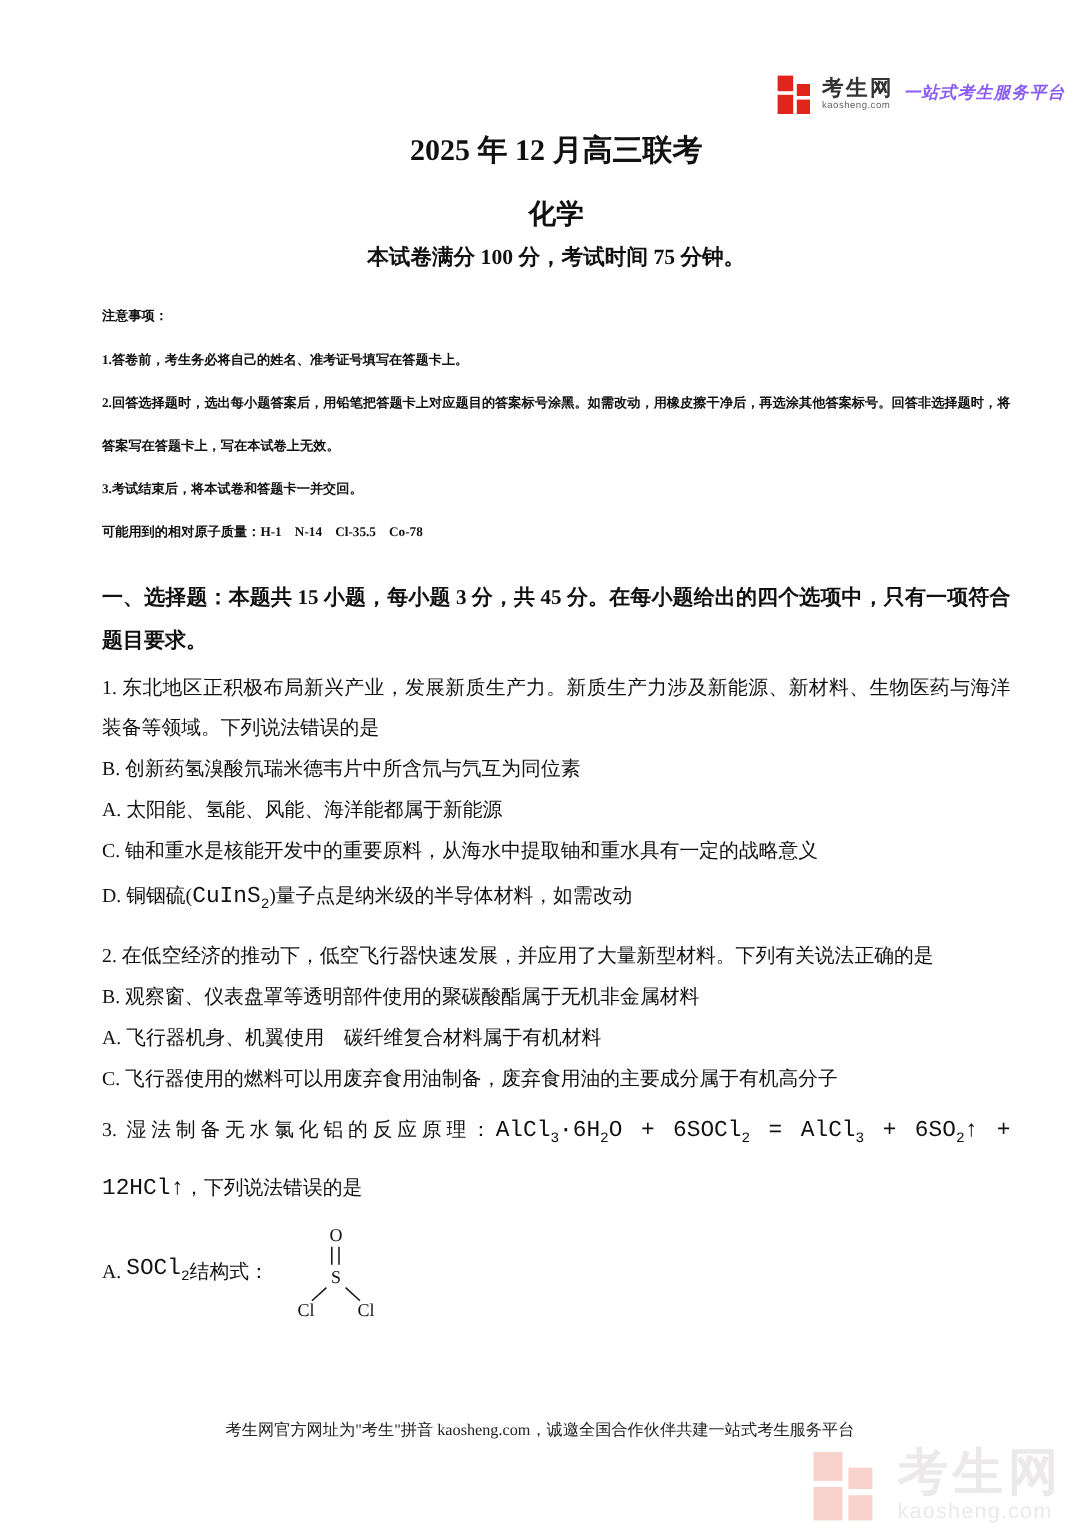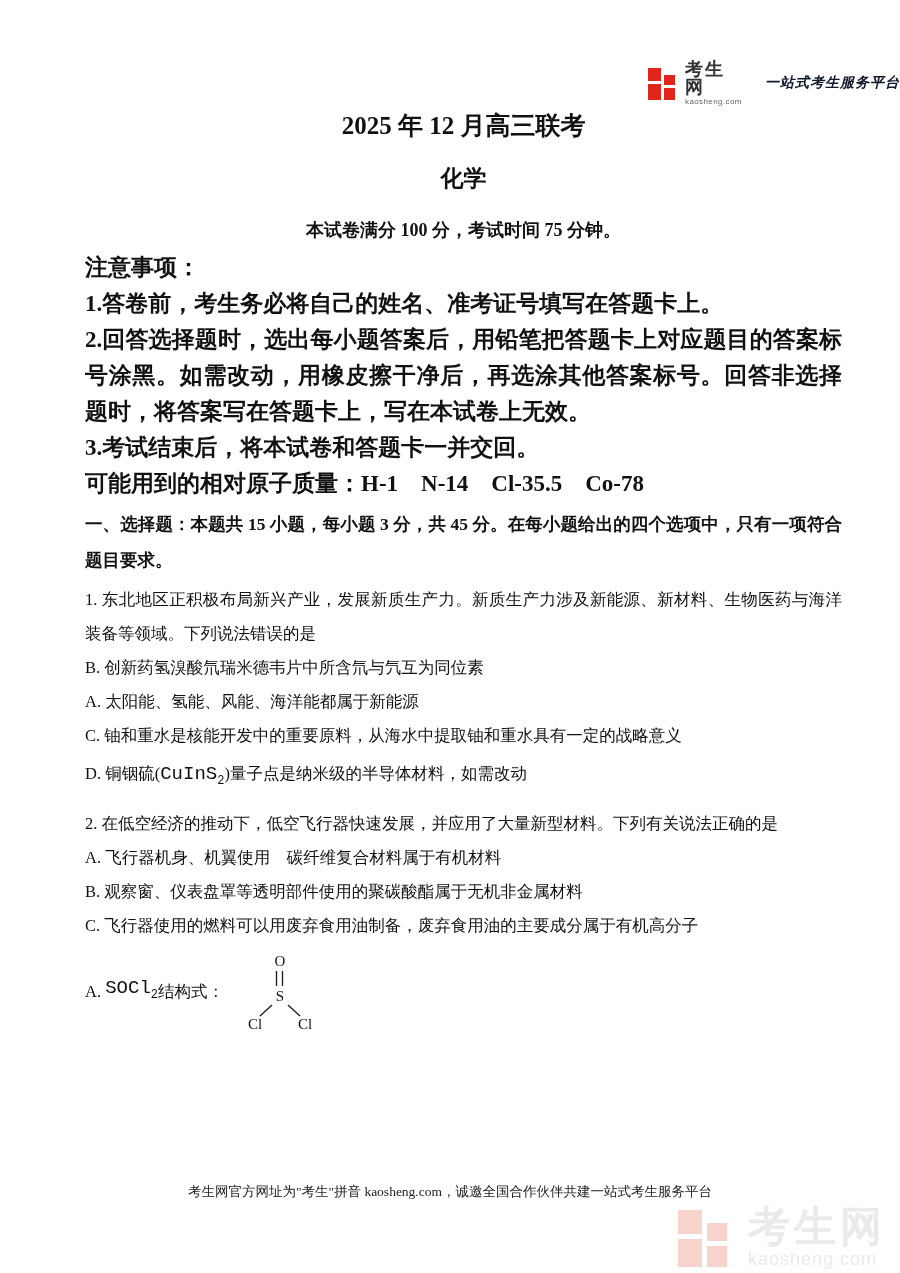--- a/index.html
+++ b/index.html
@@ -15,35 +15,35 @@
   .logo-icon { position:relative; width:32px; height:36px; flex:0 0 auto; }
   .logo-icon i { position:absolute; display:block; background:#e1251c; }
   .logo-icon .b1 { left:0;  top:3px;  width:13px; height:13px; }
   .logo-icon .b2 { left:0;  top:19px; width:13px; height:16px; }
   .logo-icon .b3 { left:16px; top:10px; width:11px; height:10px; }
   .logo-icon .b4 { left:16px; top:23px; width:11px; height:12px; }
   .logo-text { margin-left:5px; line-height:1; font-family:"Liberation Sans","DejaVu Sans",sans-serif; }
   .logo-cn { font-size:18px; font-weight:700; color:#333; letter-spacing:2px; }
   .logo-domain { font-size:8px; color:#666; letter-spacing:.4px; margin-top:2px; }
   .logo-tagline {
-    margin-left:22px; color:#0f172a; font-size:14px; font-weight:700; font-style:italic;
+    margin-left:8px; color:#8b5cf6; font-size:14px; font-weight:700; font-style:italic;
     font-family:"Liberation Sans","DejaVu Sans",sans-serif; letter-spacing:1px; white-space:nowrap;
   }
 
   
   .content { padding:112px 58px 0 85px; }
   .title   { text-align:center; font-size:25px; font-weight:700; line-height:1.15; }
   .subject { text-align:center; font-size:23px; font-weight:700; margin-top:22px; }
-  .exam-info { text-align:center; font-size:18px; font-weight:700; margin-top:24px; }
+  .exam-info { text-align:center; font-size:18px; font-weight:700; margin-top:8px; }
 
-  .notices { margin-top:8px; font-size:23px; font-weight:700; line-height:36px; }
+  .notices { margin-top:20px; font-size:11px; font-weight:700; line-height:36px; }
   .notices p { text-align:justify; }
   .pre { white-space:pre-wrap; }
 
-  .section-heading { font-size:17.5px; font-weight:700; line-height:36px; text-align:justify; margin-top:4px; }
+  .section-heading { font-size:17.5px; font-weight:700; line-height:36px; text-align:justify; margin-top:17px; }
 
   .question { font-size:16.5px; line-height:34px; margin-top:5px; }
   .question p { text-align:justify; }
   .q-opt { text-align:left !important; }
   .chem  { font-size:19px;font-family:Liberation Mono, monospace; }
   .chem sub { font-size:12px; }
   .opt-tall { line-height:42px; }
   .q3-stem { line-height:42px; }
 
   
@@ -108,26 +108,27 @@
     <div class="question">
       <p class="q-stem">1. 东北地区正积极布局新兴产业，发展新质生产力。新质生产力涉及新能源、新材料、生物医药与海洋装备等领域。下列说法错误的是</p>
       <p class="q-opt">B. 创新药氢溴酸氘瑞米德韦片中所含氘与氕互为同位素</p>
       <p class="q-opt">A. 太阳能、氢能、风能、海洋能都属于新能源</p>
       <p class="q-opt">C. 铀和重水是核能开发中的重要原料，从海水中提取铀和重水具有一定的战略意义</p>
       <p class="q-opt opt-tall"><span>D. 铜铟硫(</span><span class="chem">CuInS<sub>2</sub></span><span>)量子点是纳米级的半导体材料，如需改动</span></p>
     </div>
 
     <div class="question">
       <p class="q-stem">2. 在低空经济的推动下，低空飞行器快速发展，并应用了大量新型材料。下列有关说法正确的是</p>
+      <p class="q-opt">B. 观察窗、仪表盘罩等透明部件使用的聚碳酸酯属于无机非金属材料</p>
       <p class="q-opt pre">A. 飞行器机身、机翼使用　碳纤维复合材料属于有机材料</p>
-      <p class="q-opt">B. 观察窗、仪表盘罩等透明部件使用的聚碳酸酯属于无机非金属材料</p>
       <p class="q-opt">C. 飞行器使用的燃料可以用废弃食用油制备，废弃食用油的主要成分属于有机高分子</p>
     </div>
 
     <div class="question">
+      <p class="q-stem q3-stem"><span>3. 湿法制备无水氯化铝的反应原理：</span><span class="chem">AlCl<sub>3</sub>·6H<sub>2</sub>O + 6SOCl<sub>2</sub> = AlCl<sub>3</sub> + 6SO<sub>2</sub>↑ + 12HCl↑</span><span>，下列说法错误的是</span></p>
       <div class="struct-row">
         <span>A.</span>&nbsp;
         <span class="chem">SOCl<sub>2</sub></span>
         <span> 结构式：</span>
         <svg class="struct-svg" width="74" height="80" viewBox="0 0 74 80">
           <text x="36" y="14">O</text>
           <line x1="32.5" y1="19" x2="32.5" y2="34"></line>
           <line x1="38.5" y1="19" x2="38.5" y2="34"></line>
           <text x="36" y="49">S</text>
           <line x1="28" y1="53" x2="16" y2="64"></line>

